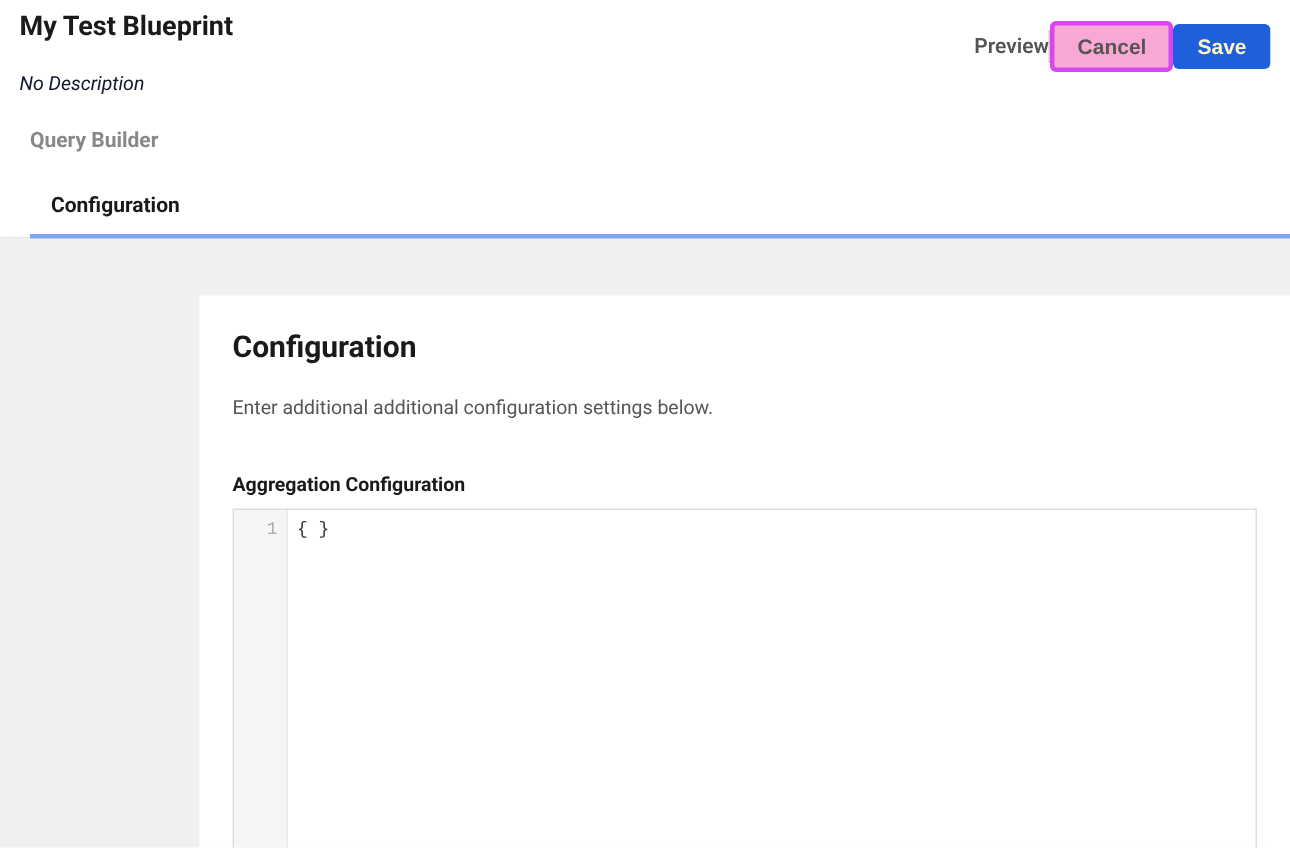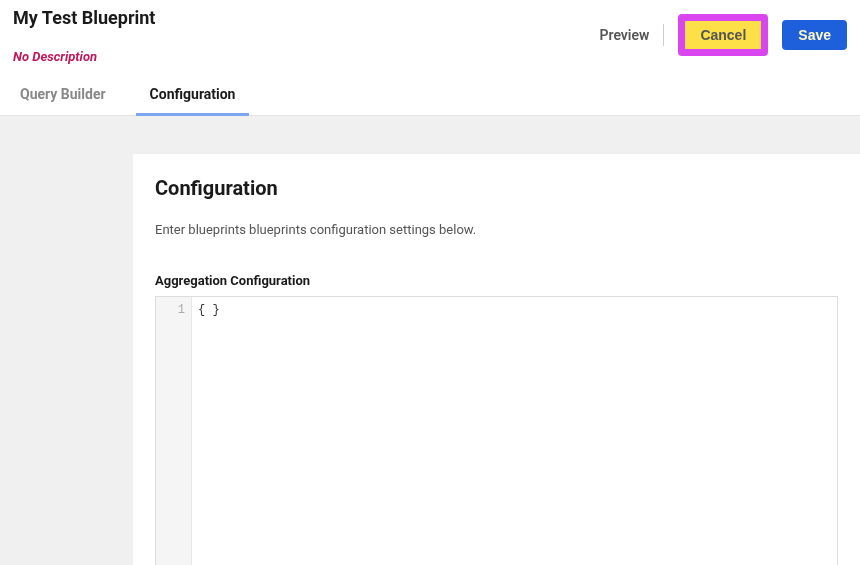--- a/index.html
+++ b/index.html
@@ -27,28 +27,26 @@
     }
     .title {
       font-size: 18px;
       font-weight: 700;
       color: #1a1a1a;
       line-height: 1.3;
     }
     .subtitle {
       font-size: 13px;
       font-style: italic;
-      color: #be185d;
+      color: #0f172a;
       margin-top: 1px;
-      font-weight: bold;
     }
     .header-right {
       display: flex;
       align-items: center;
-      gap: 14px;
       padding-top: 8px;
     }
     .preview-link {
       font-size: 14px;
       font-weight: 600;
       color: #555;
       cursor: pointer;
     }
     .divider-v {
       width: 1px;
@@ -57,33 +55,34 @@
     }
     .btn {
       padding: 6px 15px;
       font-size: 14px;
       font-weight: 600;
       border-radius: 4px;
       cursor: pointer;
       border: 1px solid transparent;
     }
     .btn-cancel {
-      background: #fde047;
+      background: #f9a8d4;
       color: #555;
-      border: 7px solid #d946ef;
+      border: 3px solid #d946ef;
     }
     .btn-save {
       background: #1e5fdc;
       color: #fef9c3;
     }
     .tabs {
       display: flex;
       gap: 0;
       padding-left: 20px;
       border-bottom: 1px solid #e5e5e5;
+      flex-direction: column;
     }
     .tab {
       padding: 14px 14px 13px 0;
       font-size: 14px;
       font-weight: 700;
       cursor: pointer;
       position: relative;
     }
     .tab-inactive {
       color: #888;
@@ -175,21 +174,21 @@
 </div>
 
 <div class="tabs">
   <div class="tab tab-inactive">Query Builder</div>
   <div class="tab tab-active">Configuration</div>
 </div>
 
 <div class="main-area">
   <div class="panel">
     <div class="panel-title">Configuration</div>
-    <div class="panel-desc">Enter blueprints blueprints configuration settings below.</div>
+    <div class="panel-desc">Enter additional additional configuration settings below.</div>
     <div class="section-label">Aggregation Configuration</div>
     <div class="code-editor">
       <div class="gutter">
         <div>1</div>
       </div>
       <div class="code-content" contenteditable="true" style="">{ }</div>
     </div>
   </div>
 </div>
 

